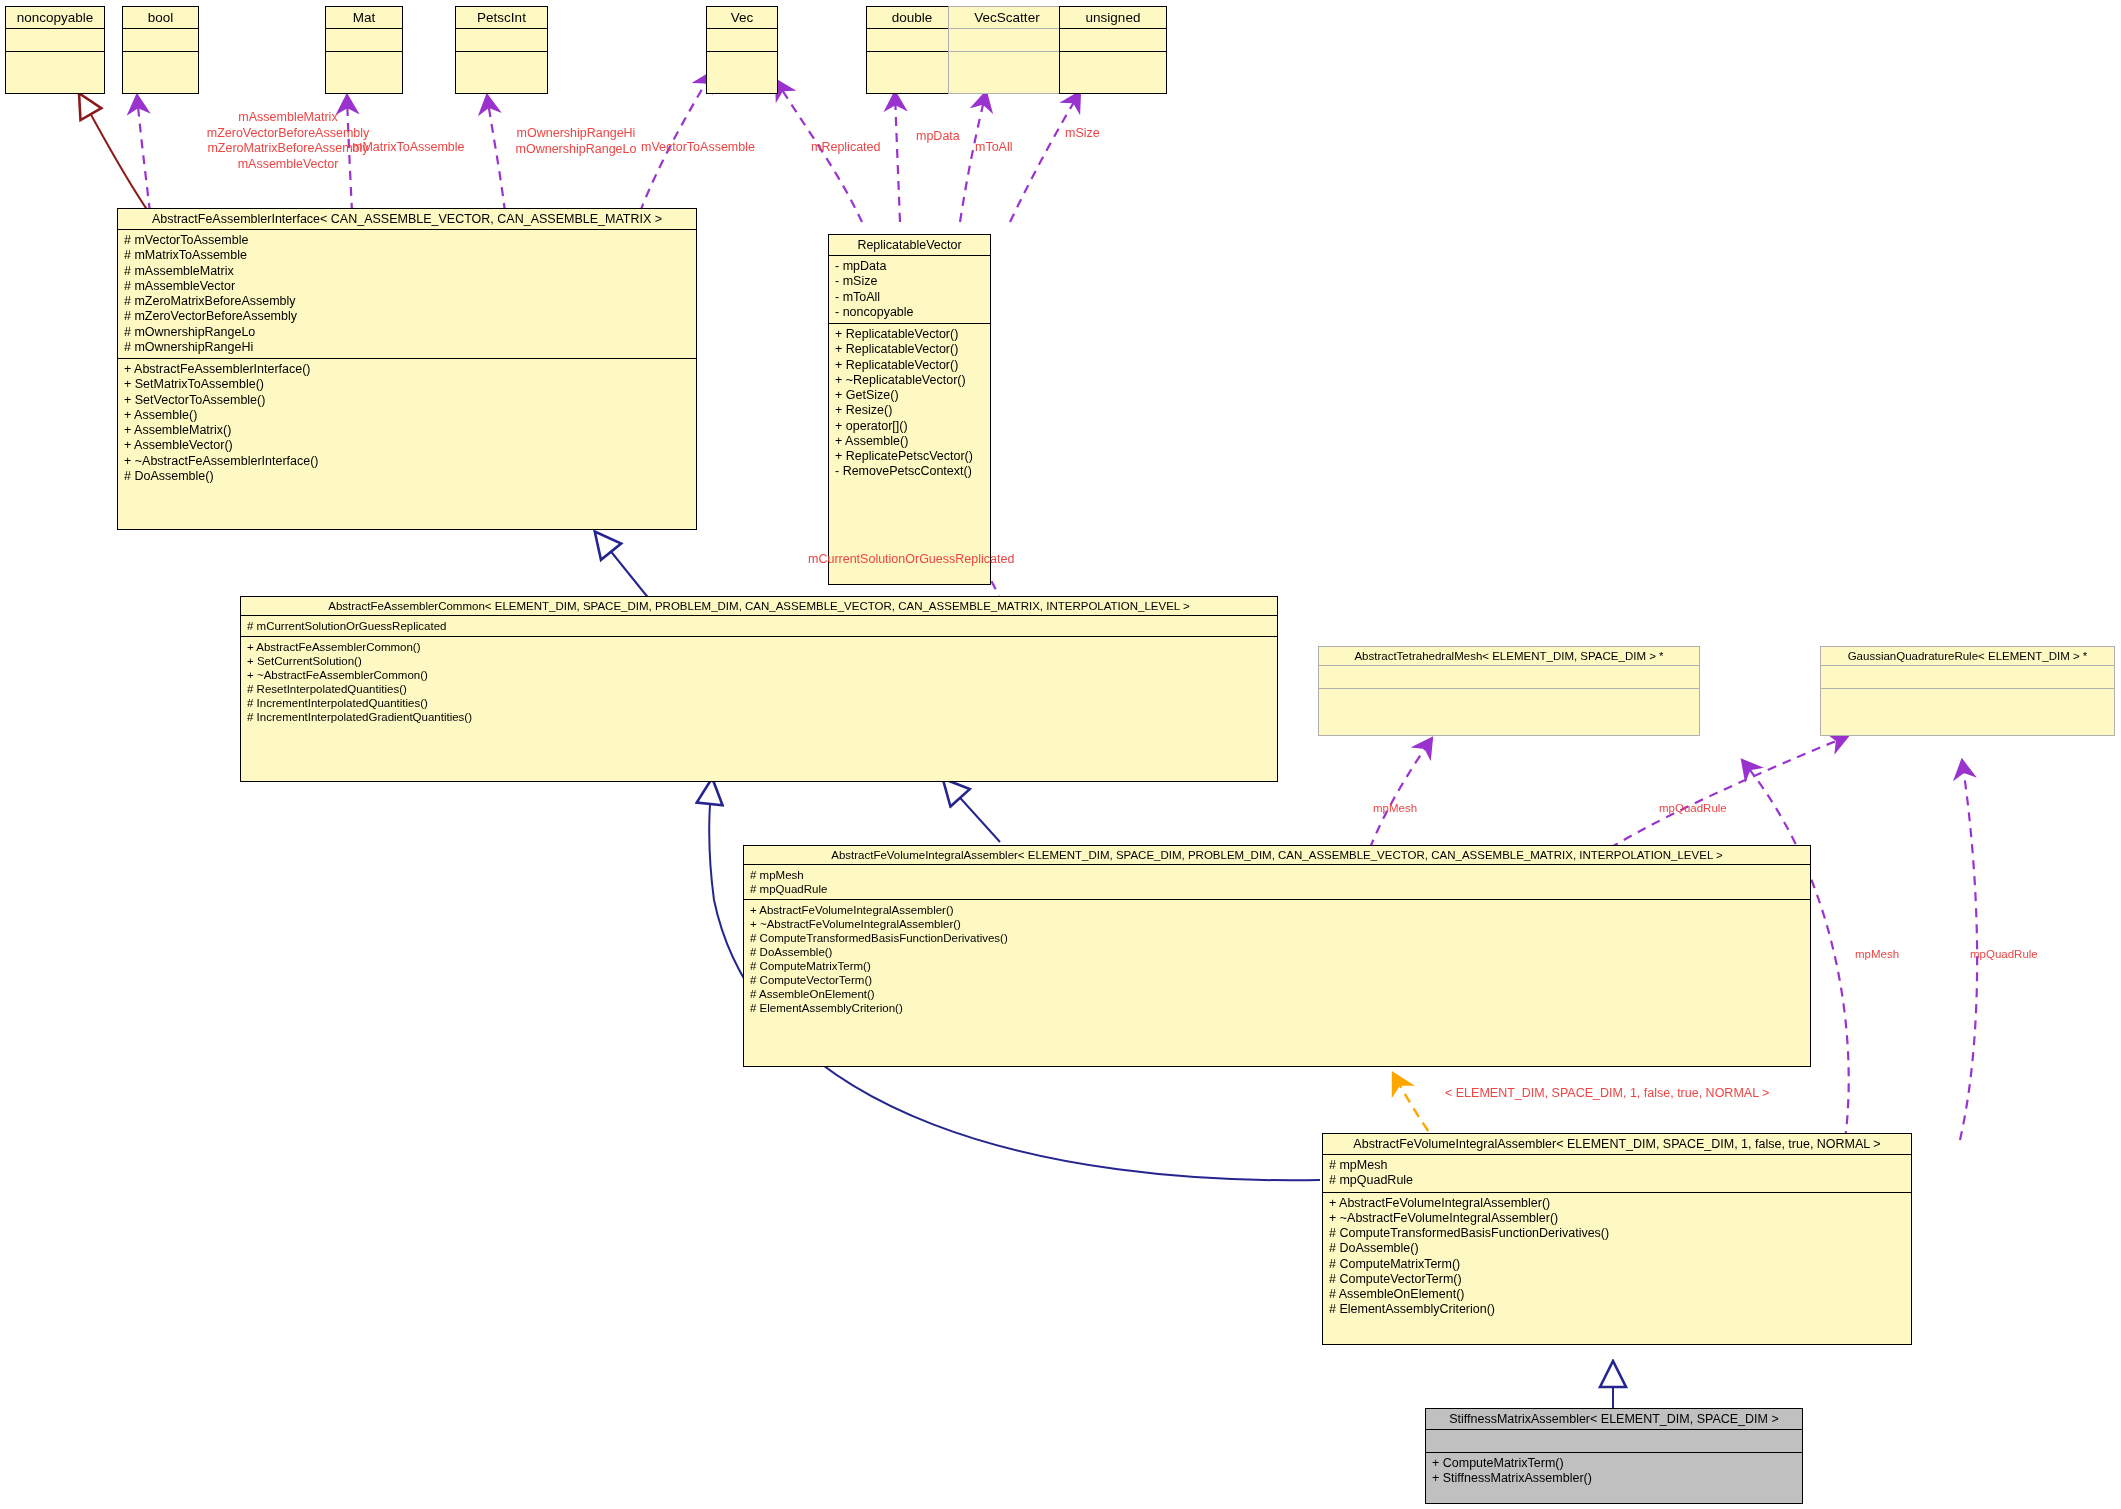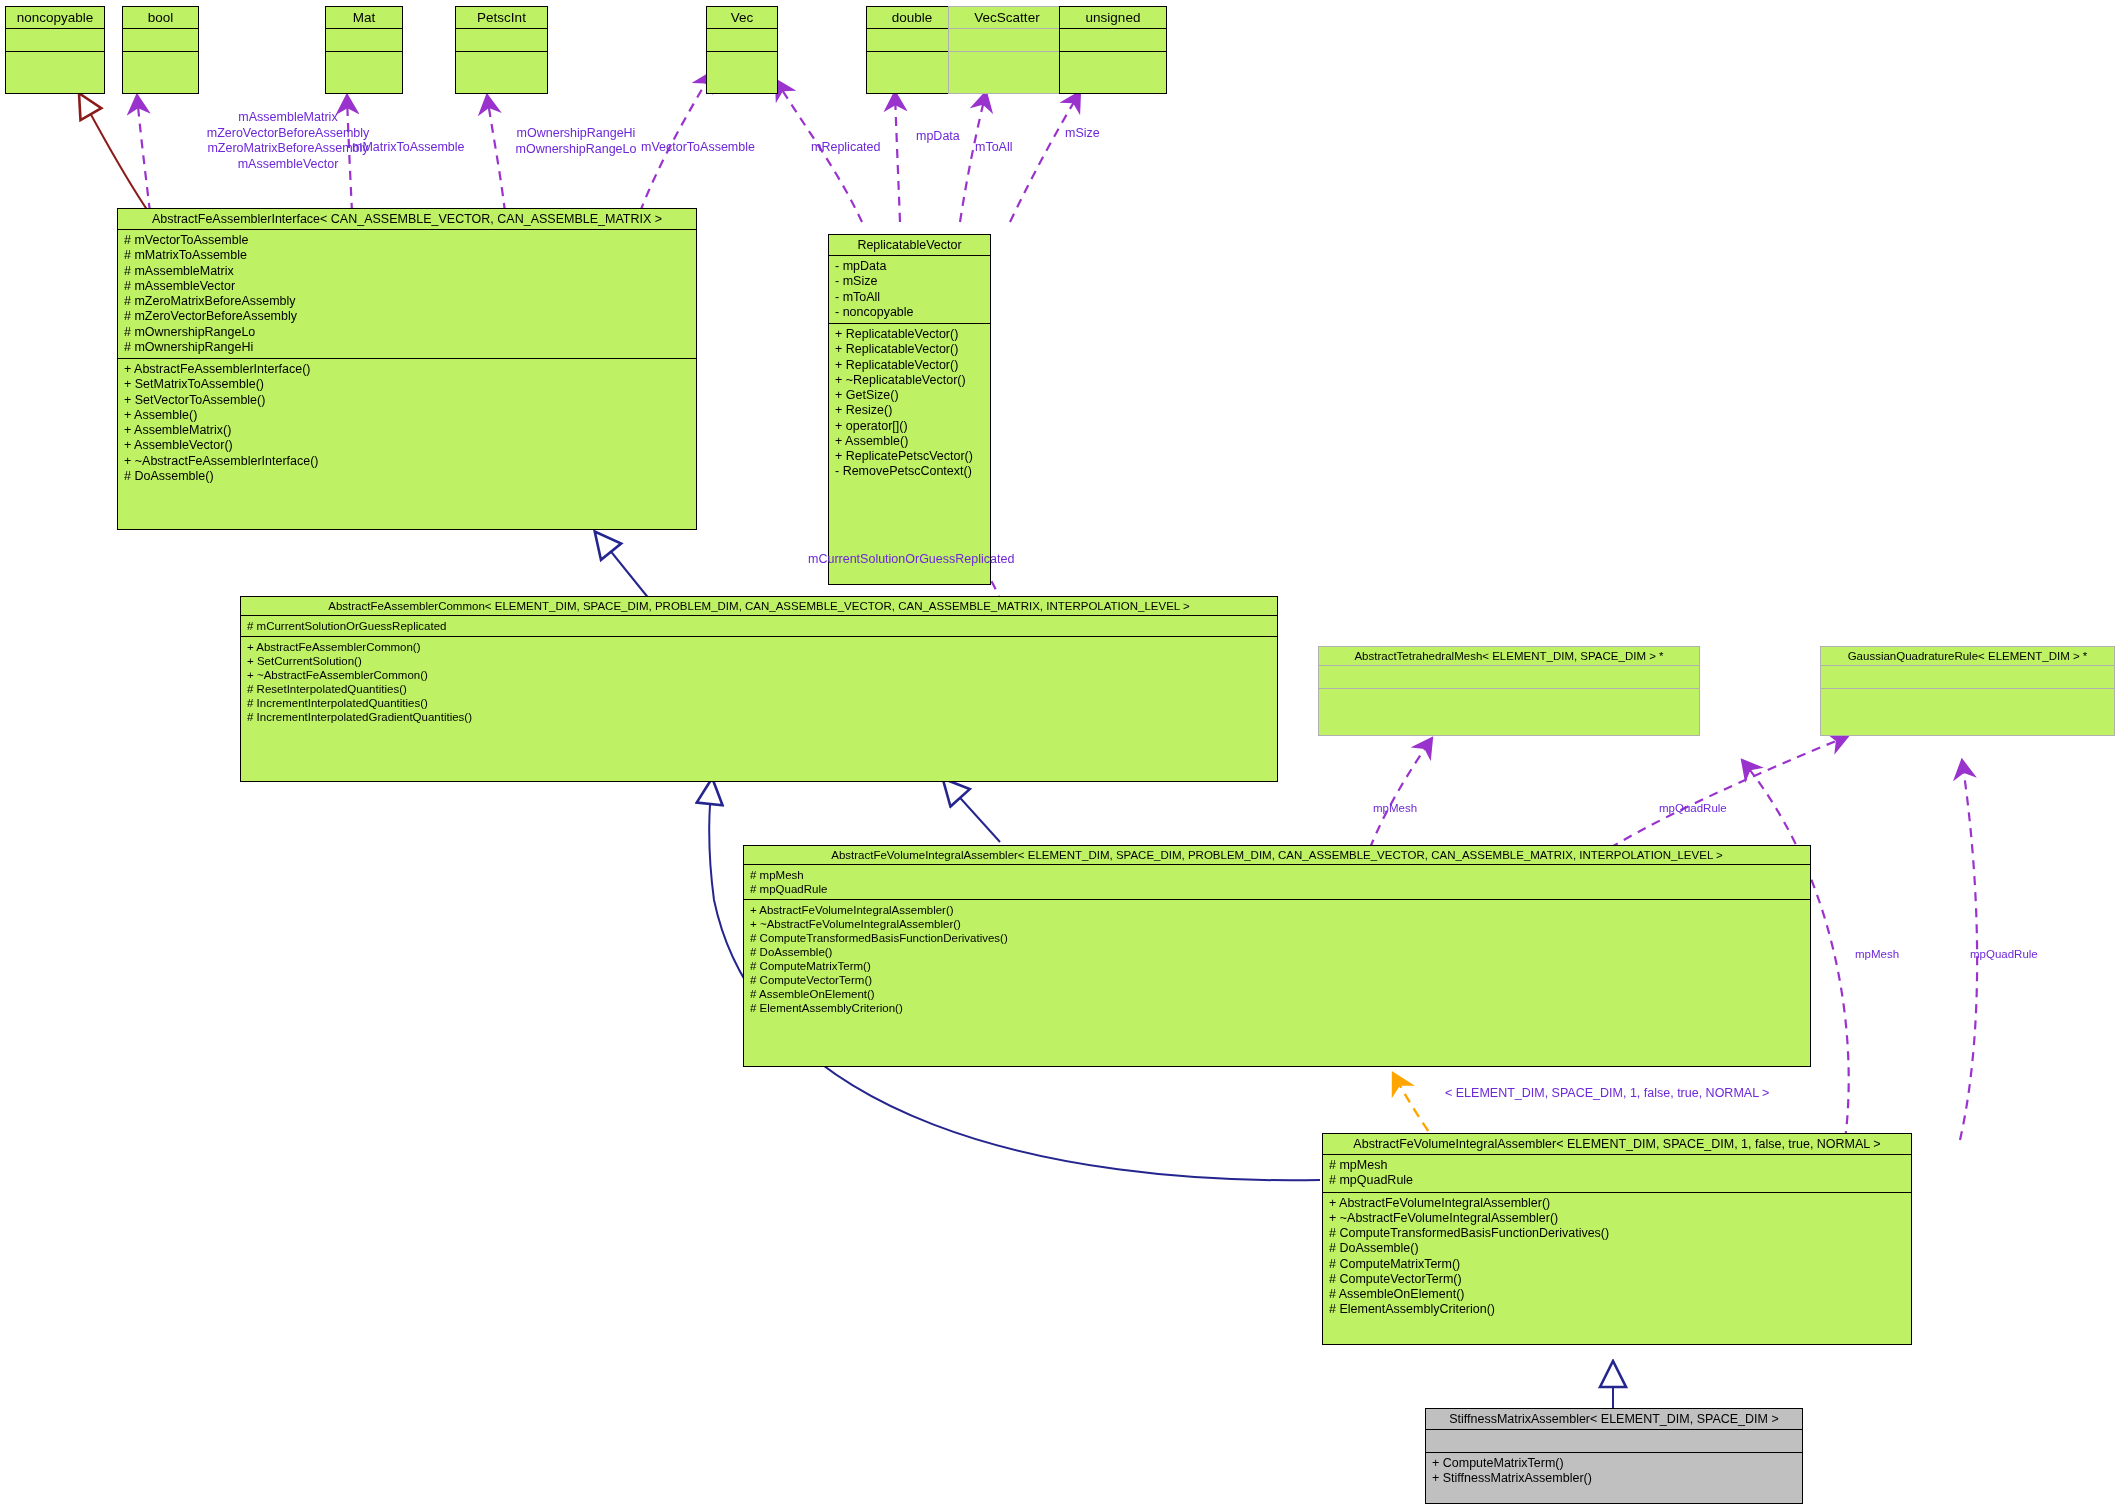--- a/index.html
+++ b/index.html
@@ -11,21 +11,21 @@
     background:#ffffff;
     font-family:"Liberation Sans", sans-serif;
     overflow:hidden;
   }
   svg.edges{position:absolute;left:0;top:0;width:2121px;height:1509px;pointer-events:none;}
 
   
   .umlbox{
     position:absolute;
     box-sizing:border-box;
-    background:#bef264;
+    background:#fef9c3;
     border:1px solid #000000;
     z-index:5;
   }
   .umlbox.grey-border{border:1px solid #b0b0b0;}
   .umlbox.filled{background:#c0c0c0;}
   .umlbox.filled .sec{border-color:#000;}
   .title{
     text-align:center;
     white-space:nowrap;
     padding:3px 6px;
@@ -44,21 +44,21 @@
 
   
   .fs13{font-size:13.5px;}
   .fs12{font-size:12.5px;}
   .fs11{font-size:11.5px;}
 
   
   .elabel{
     position:absolute;
     white-space:nowrap;
-    color:#6d28d9;
+    color:#ef4444;
     z-index:8;
     background:transparent;
     line-height:1.25;
   }
   .elabel.multi{text-align:center;}
 </style>
 </head>
 <body>
 
 <div id="canvas">

